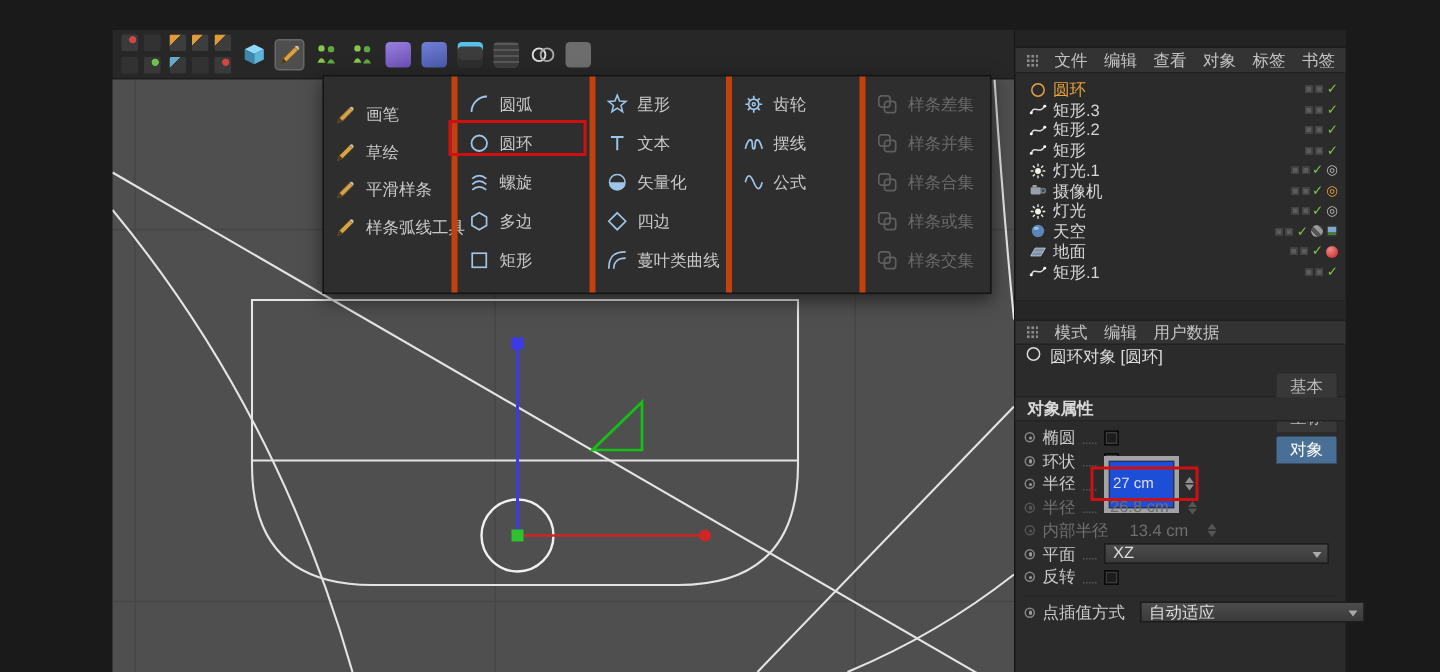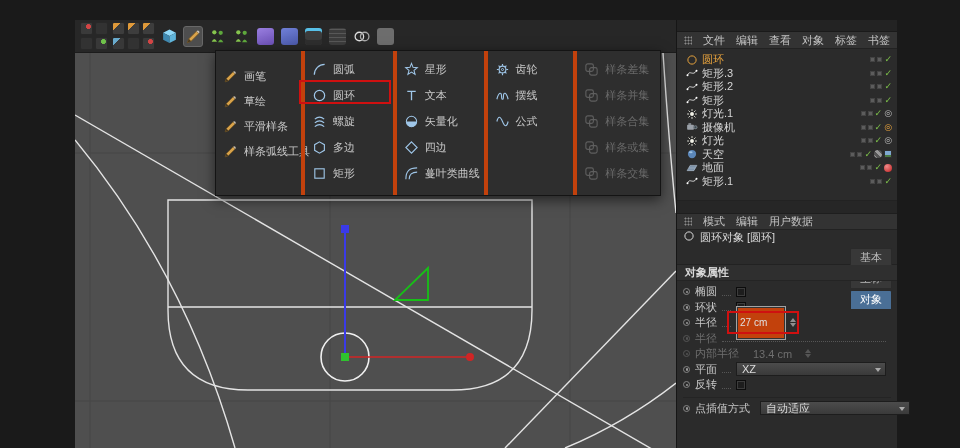--- a/index.html
+++ b/index.html
@@ -90,21 +90,21 @@
   .prow{height:15.5px;display:flex;align-items:center;}
   .adot{width:7px;height:7px;border:1px solid #858585;border-radius:50%;position:relative;flex:none;cursor:pointer;}
   .adot::after{content:"";position:absolute;left:1.5px;top:1.5px;width:2.5px;height:2.5px;border-radius:50%;background:#9a9a9a;}
   .prow.dis .adot{border-color:#555;}
   .prow.dis .adot::after{background:#555;}
   .plabel{margin-left:5px;color:#c8c8c8;white-space:nowrap;}
   .prow.dis .plabel{color:#6e6e6e;}
   .leader{flex:1;border-bottom:1px dotted #565656;margin:7px 5px 0 5px;height:0;}
   .pctrl{width:155px;flex:none;display:flex;align-items:center;gap:2px;}
   .cbox{width:10px;height:10px;background:#1d1d1d;border:1px solid #0c0c0c;box-shadow:inset 0 0 0 1px #3c3c3c;cursor:pointer;}
-  .numin{width:50px;height:13px;background:#c2410c;border:1px solid #a3a3a3;box-shadow:inset 0 0 0 1px #333;
+  .numin{width:50px;height:13px;background:#1d4ed8;border:3px solid #a3a3a3;box-shadow:inset 0 0 0 1px #333;
     color:#e0e0e0;font-size:10px;padding:16px 3px;font-family:inherit;}
   .stepper{display:flex;flex-direction:column;gap:1px;margin-left:2px;cursor:pointer;}
   .stepper i{display:block;width:0;height:0;border-left:3.5px solid transparent;border-right:3.5px solid transparent;}
   .stepper .up{border-bottom:4px solid #909090;}
   .stepper .dn{border-top:4px solid #909090;}
   .prow.dis .stepper .up{border-bottom-color:#555;}
   .prow.dis .stepper .dn{border-top-color:#555;}
   .valtxt{color:#6e6e6e;width:52px;padding-left:4px;}
   .dropdown{width:150px;height:14px;background:linear-gradient(#4c4c4c,#3a3a3a);border:1px solid #1d1d1d;
     display:flex;align-items:center;padding:0 5px;cursor:pointer;color:#ddd;position:relative;}
@@ -656,20 +656,27 @@
           <span class="stepper">
               <i class="up"></i>
               <i class="dn"></i>
             </span>
         </span>
       </div>
       <div class="prow dis">
         <span class="adot"></span>
         <span class="plabel">半径</span>
         <span class="leader"></span>
+        <span class="pctrl">
+          <span class="valtxt">26.8 cm</span>
+          <span class="stepper">
+              <i class="up"></i>
+              <i class="dn"></i>
+            </span>
+        </span>
       </div>
       <div class="prow dis">
         <span class="adot"></span>
         <span class="plabel">内部半径</span>
         <span class="leader"></span>
         <span class="pctrl">
           <span class="valtxt">13.4 cm</span>
           <span class="stepper">
               <i class="up"></i>
               <i class="dn"></i>

